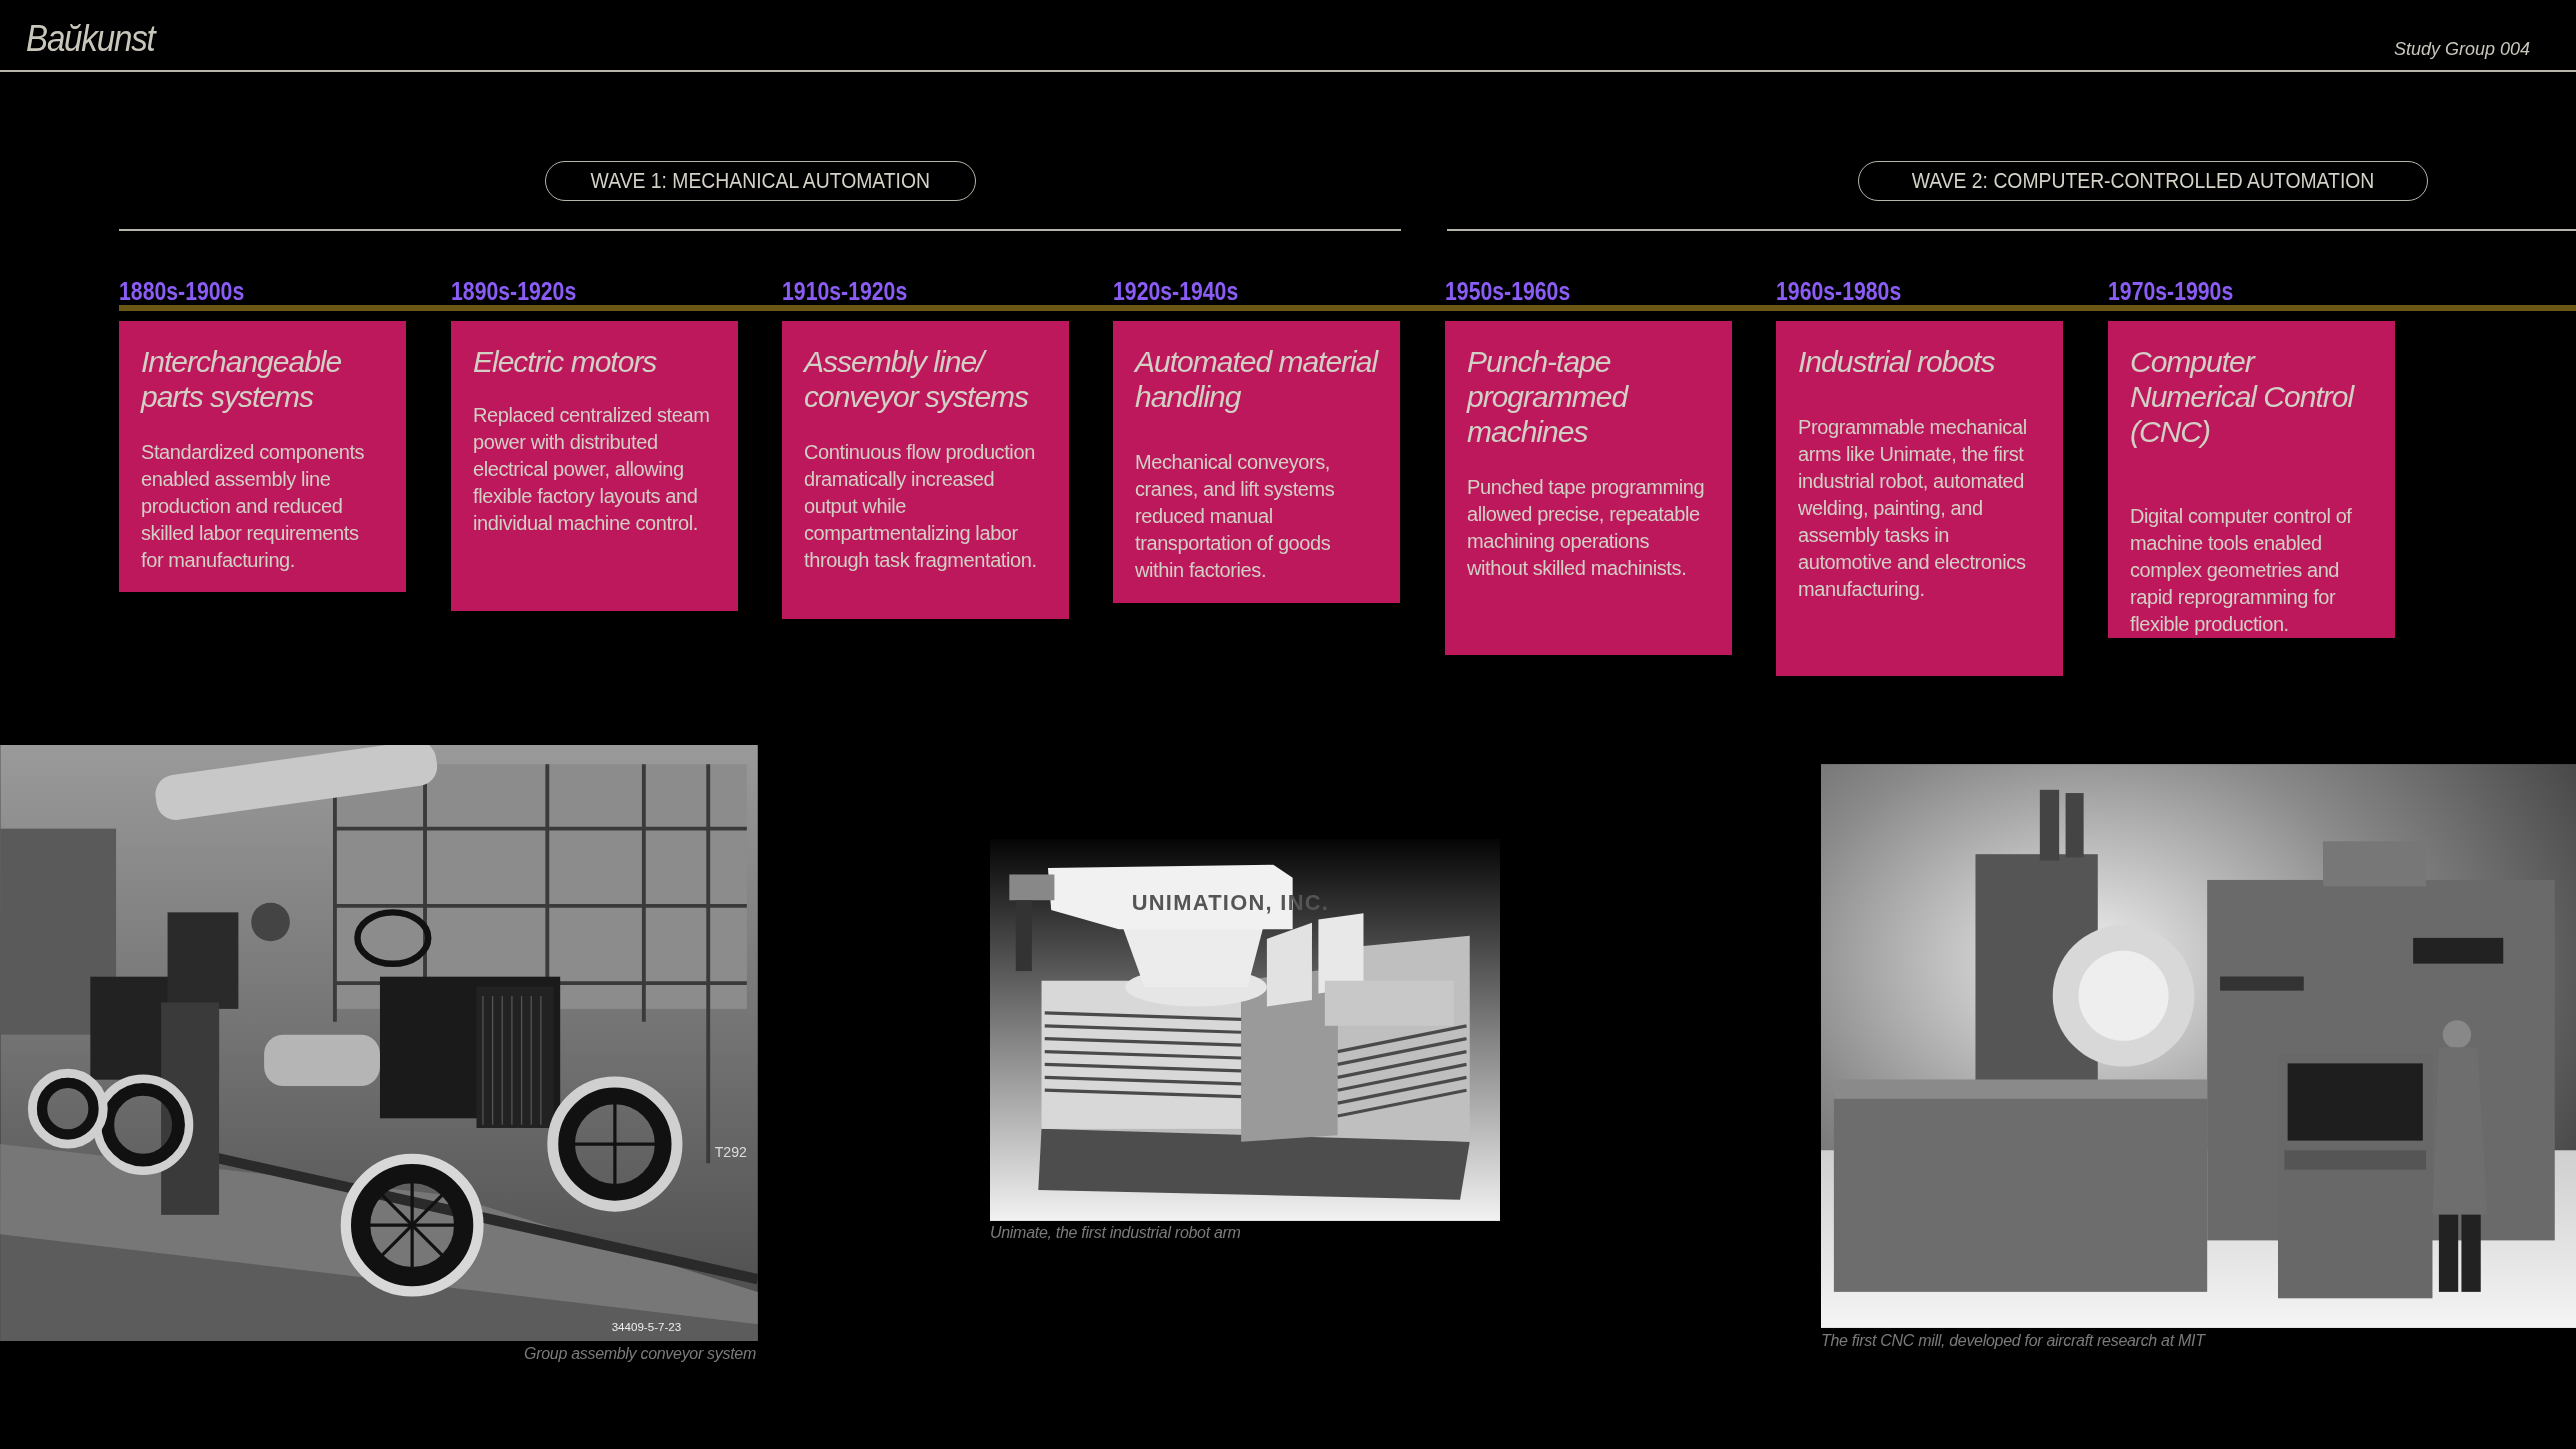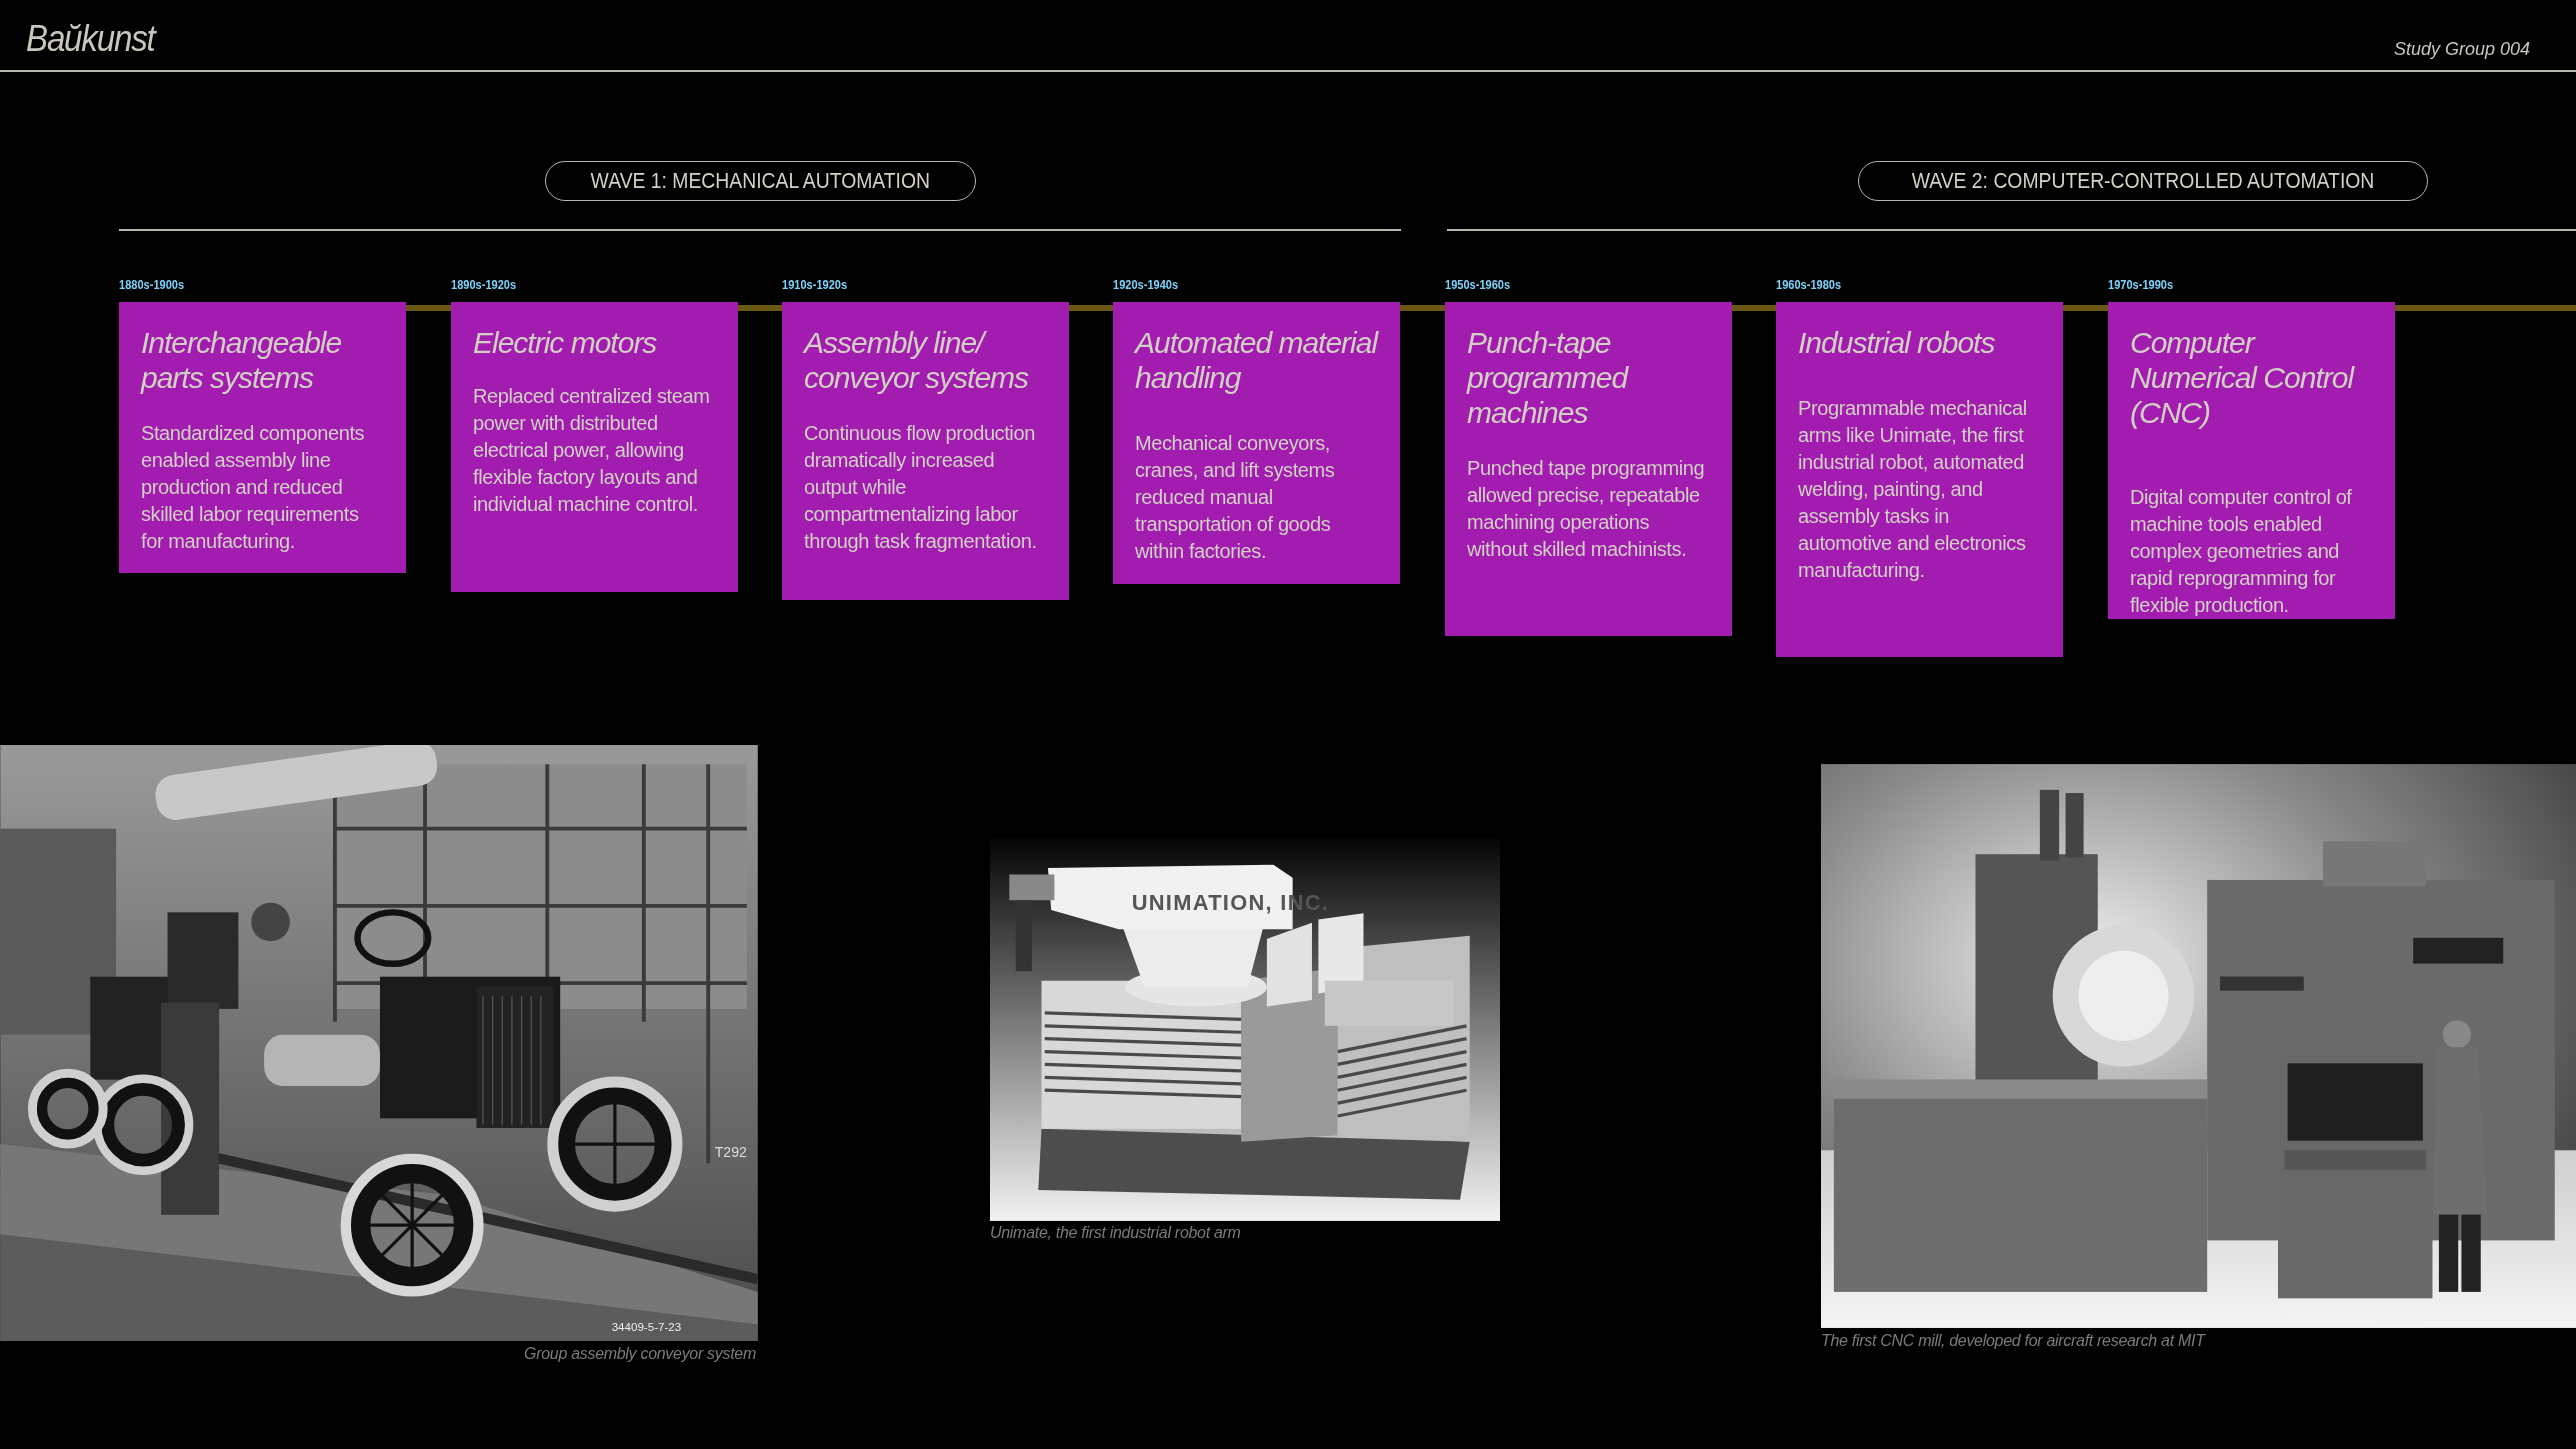--- a/index.html
+++ b/index.html
@@ -17,26 +17,26 @@
     right:46px; top:39px; font-size:18px; font-style:italic; color:#c9c6bb;
   }
   .pill {
     top:161px; height:40px; border:1.9px solid #b8b5aa; border-radius:22px;
     display:flex; align-items:center; justify-content:center; box-sizing:border-box;
     font-size:22.5px; color:#d4d1c6; letter-spacing:0px;
   }
   .pill span { display:inline-block; transform:scaleX(0.86); white-space:nowrap; }
   .wave-line { top:229px; height:1.9px; background:#b8b5aa; }
   .period {
-    top:277px; font-size:13px; font-weight:bold; color:#7dd3fc; white-space:nowrap;
+    top:277px; font-size:25px; font-weight:bold; color:#8b5cf6; white-space:nowrap;
   }
   .period span { display:inline-block; transform:scaleX(0.85); transform-origin:left; }
   .band { left:119px; top:305px; width:2457px; height:6.4px; background:#6b5716; }
   .card {
-    top:302px; width:287px; background:#a21caf; box-sizing:border-box;
+    top:321px; width:287px; background:#be185d; box-sizing:border-box;
     padding:23px 20.6px 0 22px;
   }
   .card-title {
     font-size:30px; font-style:italic; line-height:35px; color:#d2cfc4;
     letter-spacing:-1px; margin:0;
   }
   .card-desc {
     font-size:20px; line-height:27px; color:#d2cfc4; margin:0; letter-spacing:-0.4px;
   }
   .photo { overflow:hidden; }

